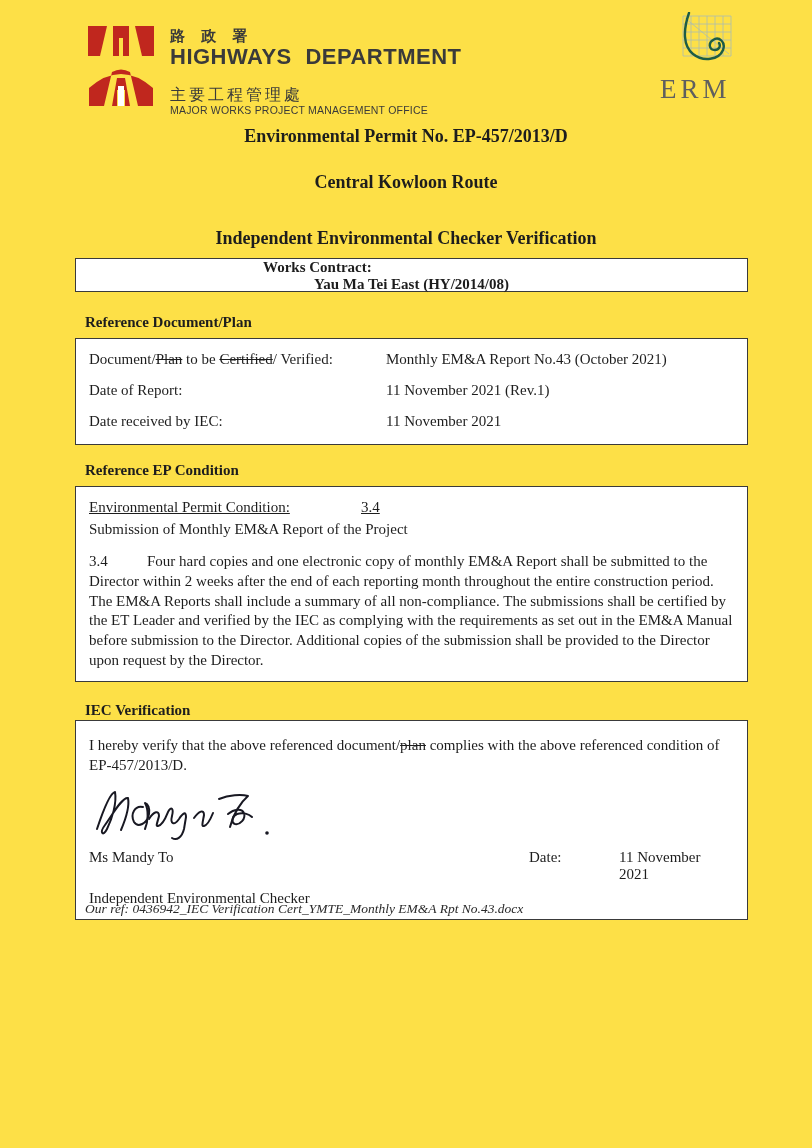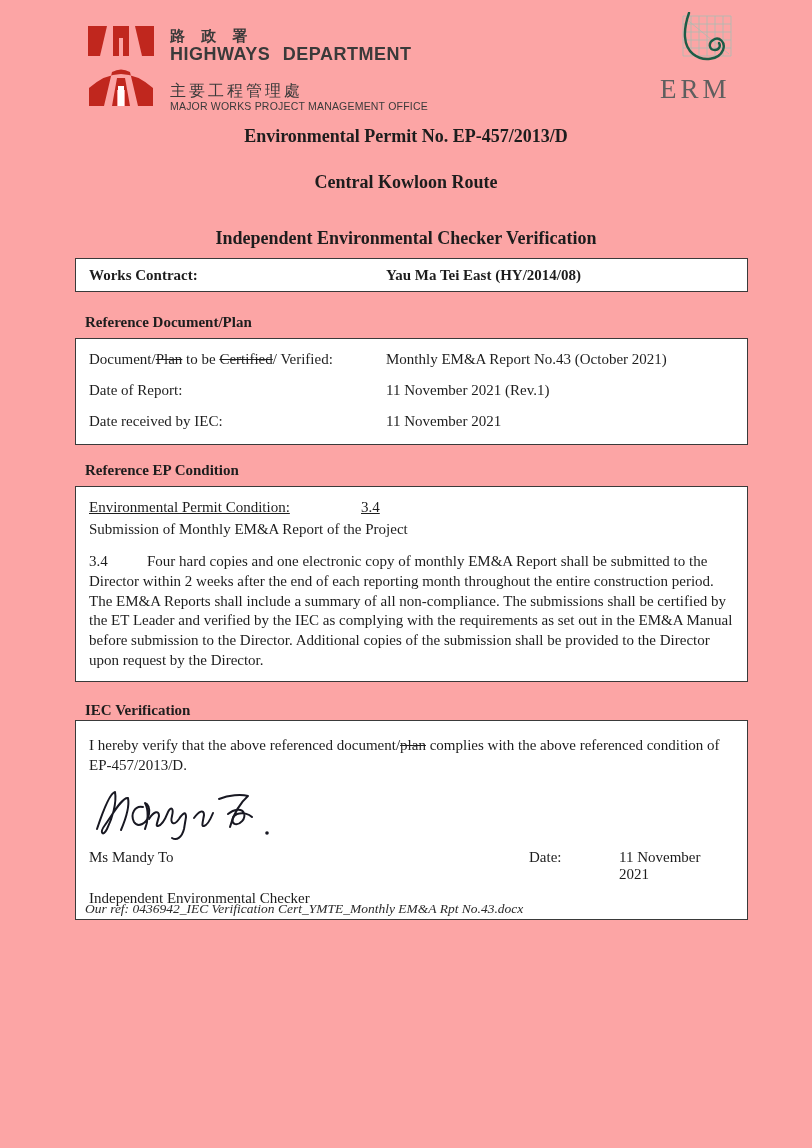--- a/index.html
+++ b/index.html
@@ -1,47 +1,47 @@
 <!DOCTYPE html>
 <html><head>
 <meta charset="utf-8">
 <style>
   html,body { margin:0; padding:0; background:#e8e8e8; }
   .page {
     position:relative;
     width:812px; height:1148px;
     margin:0 auto;
-    background:#fca5a5;
+    background:#fde047;
     font-family:"Liberation Serif", serif;
     color:#1d1d1d;
     overflow:hidden;
   }
 
   
   .hyd-header { position:absolute; top:26px; left:88px; display:flex; gap:16px; }
   .hyd-logo { width:66px; height:80px; flex:0 0 auto; }
   .hyd-text { font-family:"Liberation Sans", sans-serif; color:#3a3a3a; line-height:1.08; padding-top:2px; }
   .hyd-zh1 { font-size:15px; font-weight:bold; letter-spacing:6px; }
-  .hyd-en1 { font-size:18px; font-weight:bold; letter-spacing:0.5px; word-spacing:7px; margin-top:1px; }
+  .hyd-en1 { font-size:22px; font-weight:bold; letter-spacing:0.5px; word-spacing:7px; margin-top:1px; }
   .hyd-zh2 { font-size:16px; letter-spacing:3px; margin-top:17px; }
   .hyd-en2 { font-size:10.5px; margin-top:2px; letter-spacing:0.2px; }
 
   .erm-block { position:absolute; top:12px; right:62px; width:90px; }
   .erm-logo { width:72px; height:62px; display:block; margin:0 auto; }
   .erm-word { font-family:"Liberation Serif", serif; font-size:27px; color:#5f5f5f; letter-spacing:4px; margin-top:0; }
 
   
   .doc-title { position:absolute; left:0; width:100%; text-align:center; font-size:18px; font-weight:bold; }
   .t1 { top:126px; } .t2 { top:172px; } .t3 { top:228px; }
 
   
   .frame { position:absolute; left:75px; width:673px; border:1px solid #3a3a3a; box-sizing:border-box; background:#fff; }
   .section-heading { position:absolute; left:85px; font-size:15px; font-weight:bold; }
 
-  .works-box { top:258px; height:34px; display:flex; align-items:center; padding:0 13px; font-weight:bold; font-size:15px; }
+  .works-box { top:258px; height:34px; display:flex; align-items:center; padding:0 13px; font-weight:bold; font-size:15px;flex-direction:column; }
   .works-box .lbl { width:297px; flex:0 0 auto; }
 
   .h-refdoc { top:314px; }
   .refdoc-box { top:338px; padding:12px 13px 13px 13px; font-size:15px; }
   .kv-row { display:flex; margin-bottom:14px; }
   .kv-row:last-child { margin-bottom:1px; }
   .kv-row .lbl { width:297px; flex:0 0 auto; }
   .strike { text-decoration:line-through; }
 
   .h-refep { top:462px; }

